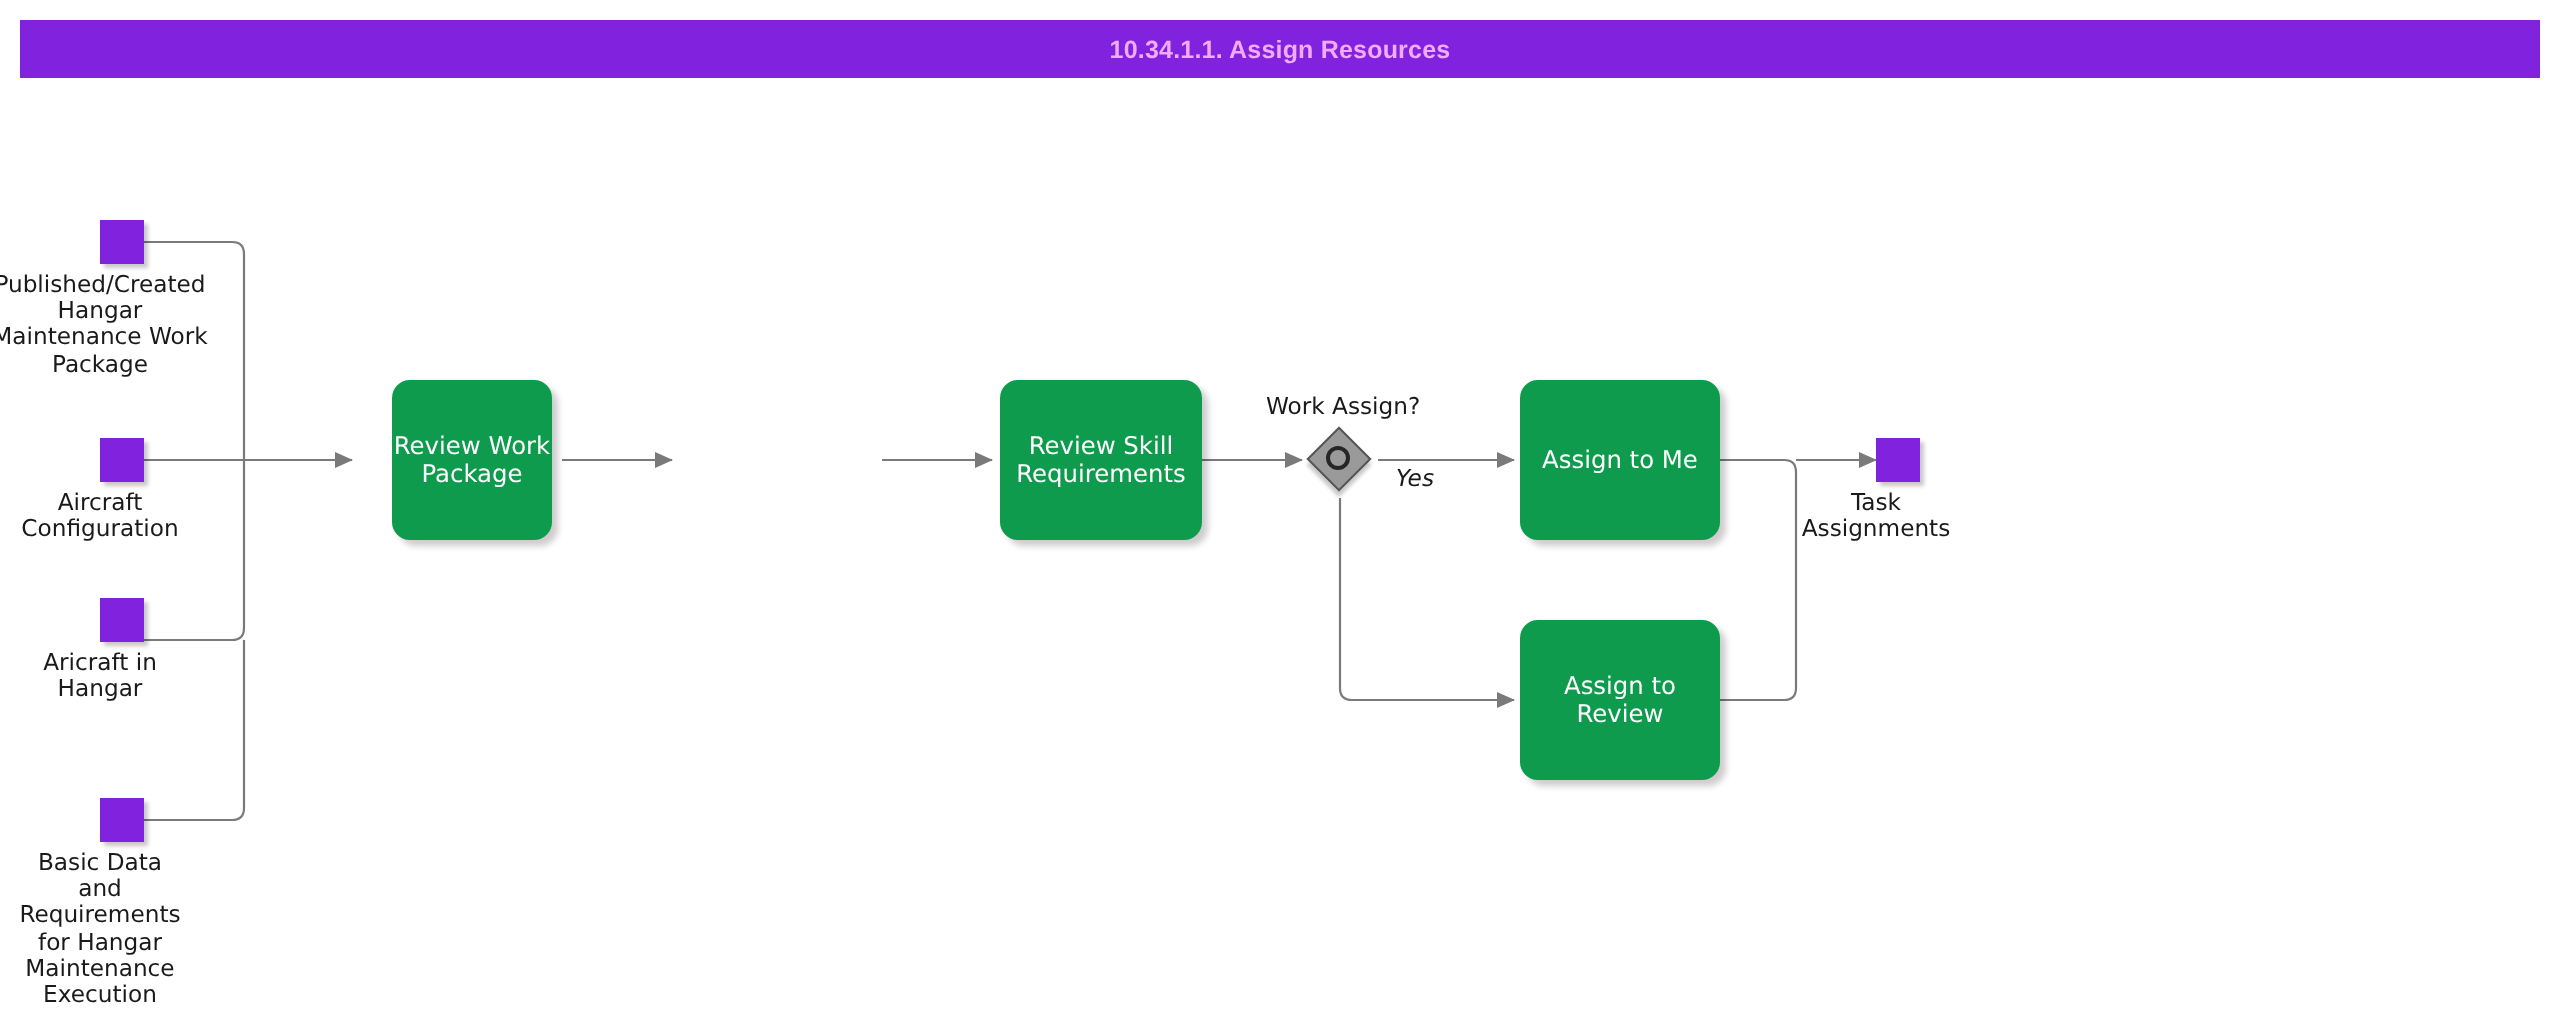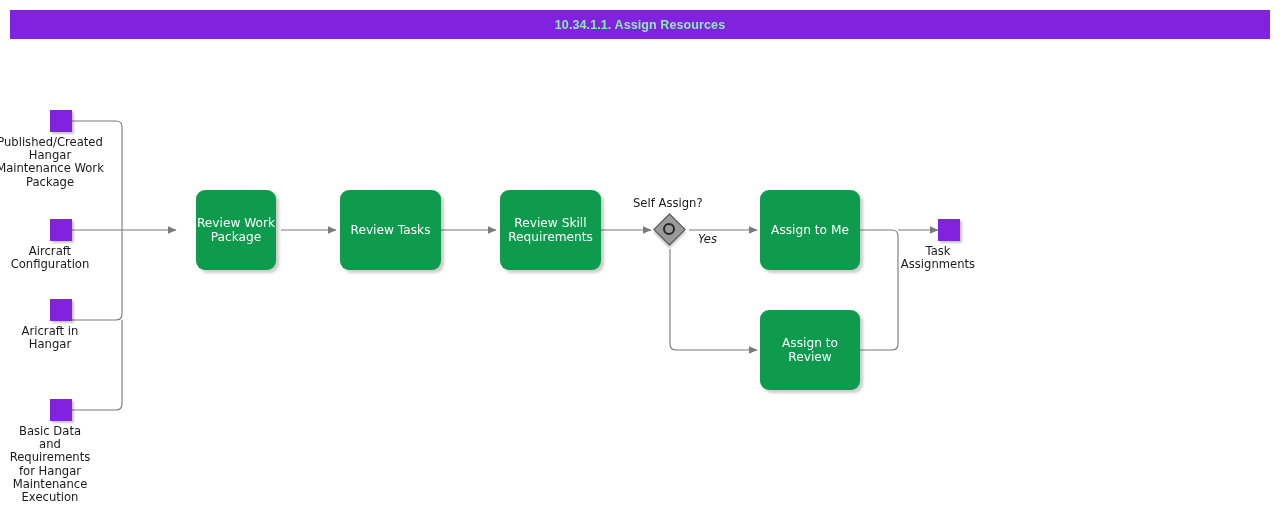--- a/index.html
+++ b/index.html
@@ -22,21 +22,21 @@
     top: 10px;
     width: 1260px;
     height: 29px;
     background: #8122de;
     display: flex;
     align-items: center;
     justify-content: center;
     box-sizing: border-box;
   }
   #title-bar .title-text {
-    color: #86efac;
+    color: #f0abfc;
     font-size: 12.5px;
     font-weight: bold;
     letter-spacing: 0.1px;
     font-family: "Liberation Sans", sans-serif;
   }
 
   
   #canvas {
     position: absolute;
     left: 0;
@@ -205,42 +205,39 @@
 for Hangar
 Maintenance
 Execution</div>
   </div>
 
   <div class="task-node" style="left:196px; top:190px; width:80px; height:80px;">
     <span class="task-label">Review Work
 Package</span>
   </div>
 
-  <div class="task-node" style="left:340px; top:190px; width:101px; height:80px;">
-    <span class="task-label">Review Tasks</span>
-  </div>
 
   <div class="task-node" style="left:500px; top:190px; width:101px; height:80px;">
     <span class="task-label">Review Skill
 Requirements</span>
   </div>
 
   <div class="task-node" style="left:760px; top:190px; width:100px; height:80px;">
     <span class="task-label">Assign to Me</span>
   </div>
 
   <div class="task-node" style="left:760px; top:310px; width:100px; height:80px;">
     <span class="task-label">Assign to Review</span>
   </div>
 
   <div id="gateway-self-assign">
     <div class="diamond"></div>
     <div class="ring"></div>
   </div>
-  <div class="edge-label" style="left:633px; top:197px;">Self Assign?</div>
+  <div class="edge-label" style="left:633px; top:197px;">Work Assign?</div>
   <div class="edge-label" style="left:698px; top:233px;font-style:italic;">Yes</div>
 
   <div class="data-node" style="left:938px; top:219px;">
     <div class="swatch"></div>
     <div class="data-label">Task
 Assignments</div>
   </div>
 
 </div>
 

